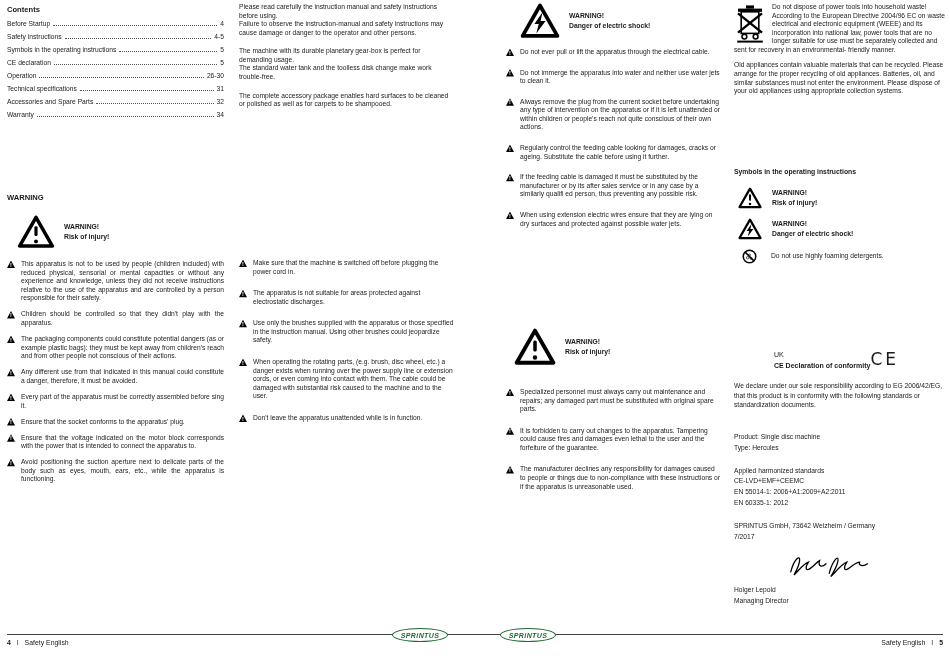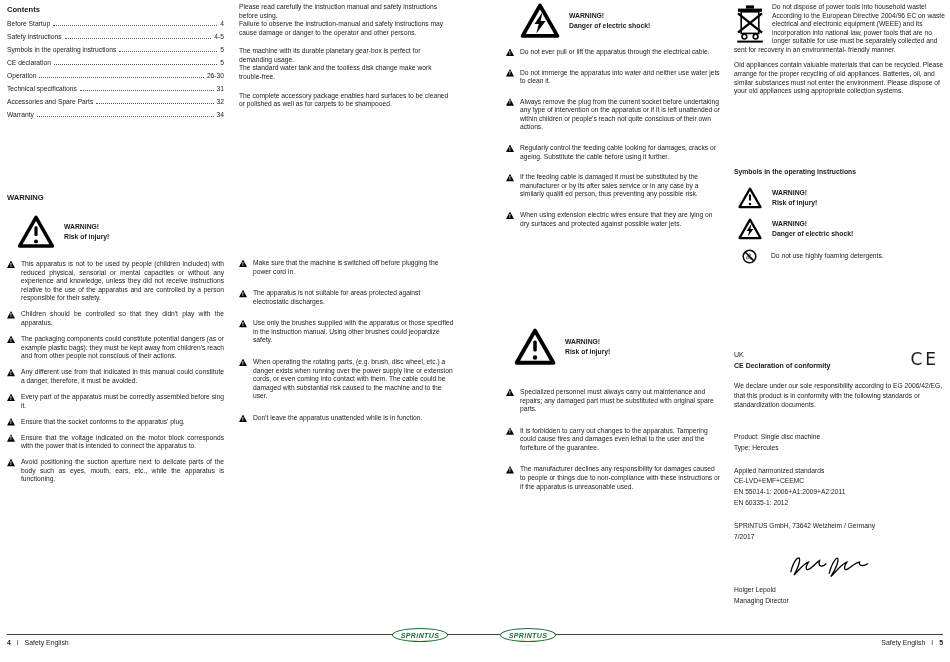--- a/index.html
+++ b/index.html
@@ -46,21 +46,21 @@
   .pre{white-space:pre-line}
 
   
   .weee-icon{float:left;margin:0 6px 2px 0}
   .sym-block{position:absolute;left:0;right:0;top:165px}
   .sym-title{font-weight:bold;font-size:6.8px;margin-bottom:10px}
   .sym-row{display:flex;align-items:center;gap:10px;margin-bottom:9px;padding-left:4px}
   .sym-text{font-size:6.7px}
 
   .ce{position:absolute;left:0;right:0;top:348px}
-  .ce-head{display:flex;justify-content:space-between;align-items:flex-start}
+  .ce-head{display:flex;justify-content:center;align-items:flex-start}
   .ce-uk{font-size:7px}
   .ce-title{font-size:7px;font-weight:bold;margin-top:2px}
   .ce-mark{font-family:"DejaVu Sans",sans-serif;font-size:17px;letter-spacing:3px;line-height:1;margin-right:6px}
   .ce-body{margin-top:10px;line-height:1.45}
   .ce-line{line-height:1.6}
   .mt22{margin-top:22px}
   .mt12{margin-top:12px}
   .mt13{margin-top:13px}
   .signature{display:block;margin:8px 0 2px 52px}
 

